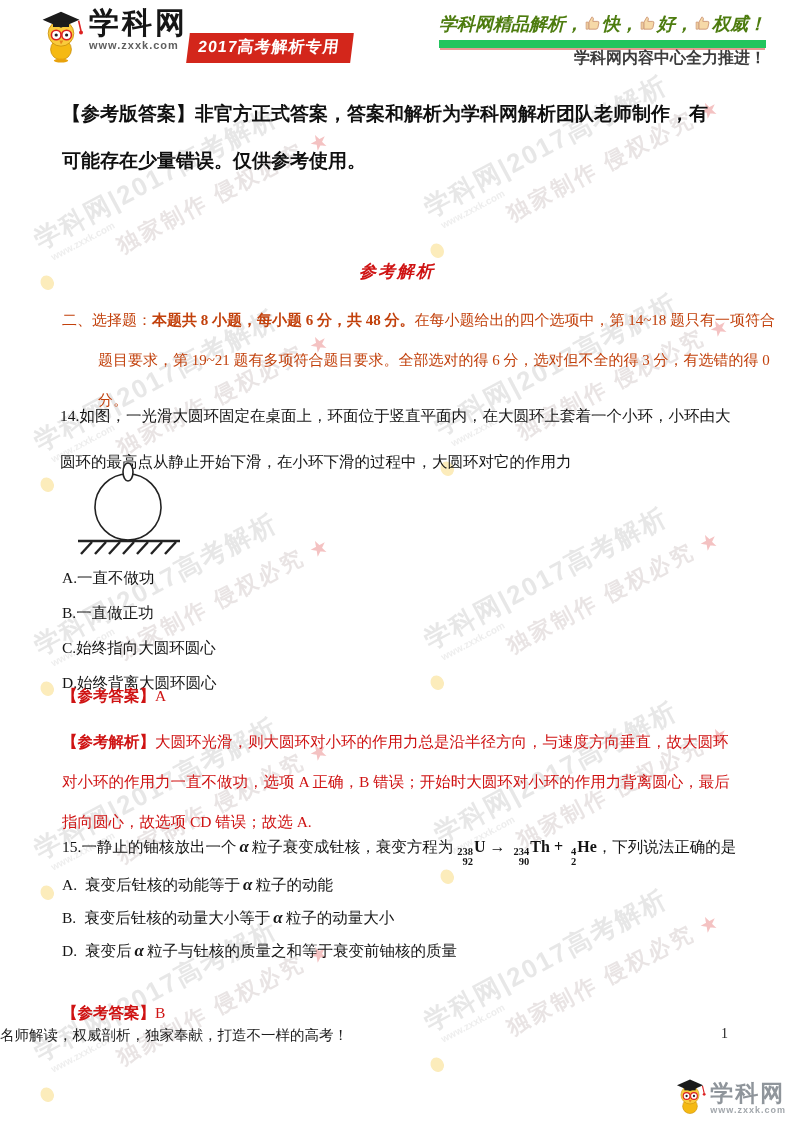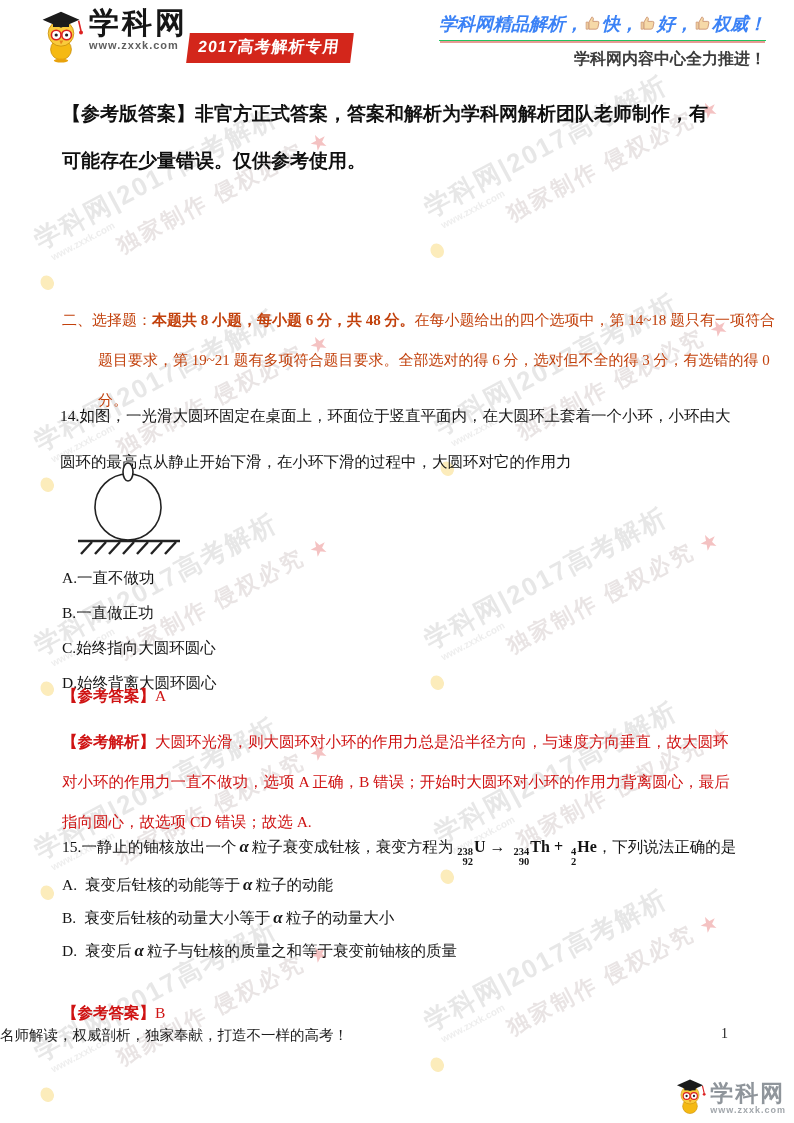--- a/index.html
+++ b/index.html
@@ -24,24 +24,24 @@
   .brand-text{margin-left:3px;}
   .brand-name{font-size:30px;font-weight:bold;letter-spacing:3px;color:#161616;line-height:32px;
               font-family:"Liberation Sans",sans-serif;}
   .brand-url{font-size:11px;font-weight:bold;color:#5f5f5f;letter-spacing:1px;line-height:13px;
              font-family:"Liberation Sans",sans-serif;}
   .banner{position:absolute;left:188px;top:33px;background:#d3261b;color:#fff;
           font-size:16px;font-weight:bold;padding:4px 12px 5px 10px;transform:skewX(-7deg);
           font-family:"Liberation Sans",sans-serif;letter-spacing:1px;}
   .slogan{position:absolute;top:12px;right:28px;text-align:right;}
   .slogan-line{display:inline-block;font-size:18px;font-weight:bold;font-style:italic;
-               color:#3b82f6;padding-bottom:3px;border-bottom:1px solid #22c55e;
+               color:#4d7c0f;padding-bottom:3px;border-bottom:8px solid #22c55e;
                box-shadow:0 3px 0 -1px #e89a94;}
   .slogan-line .thumb{display:inline-block;vertical-align:-2px;margin:0 1px;}
-  .subline{font-size:16px;font-weight:bold;color:#3c3c3c;margin-top:8px;}
+  .subline{font-size:16px;font-weight:bold;color:#3c3c3c;}
   
   .notice{position:absolute;top:90px;left:62px;width:676px;font-size:19px;font-weight:bold;
           line-height:47px;color:#101010;}
   
   .doc-title{position:absolute;top:222px;left:0;width:100%;text-align:center;
              font-size:19px;font-weight:bold;color:#101010;letter-spacing:1px;}
   .doc-subtitle{position:absolute;top:260px;left:0;width:100%;text-align:center;
                 font-size:17px;font-weight:bold;font-style:italic;color:#cf1313;letter-spacing:2px;}
   
   .section{position:absolute;top:300px;left:62px;width:678px;font-size:15px;line-height:40px;
@@ -188,20 +188,21 @@
             </svg></span><span>权威！</span>
       </span>
       <div class="subline">学科网内容中心全力推进！</div>
     </div>
 
     <div class="notice">
       <div>【参考版答案】非官方正式答案，答案和解析为学科网解析团队老师制作，有</div>
       <div>可能存在少量错误。仅供参考使用。</div>
     </div>
 
+    <div class="doc-subtitle">参考解析</div>
 
     <div class="section"><span>二、选择题：</span><b>本题共 8 小题，每小题 6 分，共 48 分。</b><span>在每小题给出的四个选项中，第 14~18 题只有一项符合题目要求，第 19~21 题有多项符合题目要求。全部选对的得 6 分，选对但不全的得 3 分，有选错的得 0 分。</span></div>
 
     <div class="q14-stem">14.如图，一光滑大圆环固定在桌面上，环面位于竖直平面内，在大圆环上套着一个小环，小环由大圆环的最高点从静止开始下滑，在小环下滑的过程中，大圆环对它的作用力</div>
 
     <div class="q14-figure">
       <svg width="180" height="108" viewBox="0 0 180 108">
         <circle cx="62" cy="52" r="33" fill="none" stroke="#222" stroke-width="1.6"></circle>
         <ellipse cx="62" cy="17" rx="5" ry="9" fill="#fff" stroke="#222" stroke-width="1.6"></ellipse>
         <line x1="12" y1="86" x2="114" y2="86" stroke="#222" stroke-width="2.6"></line>

